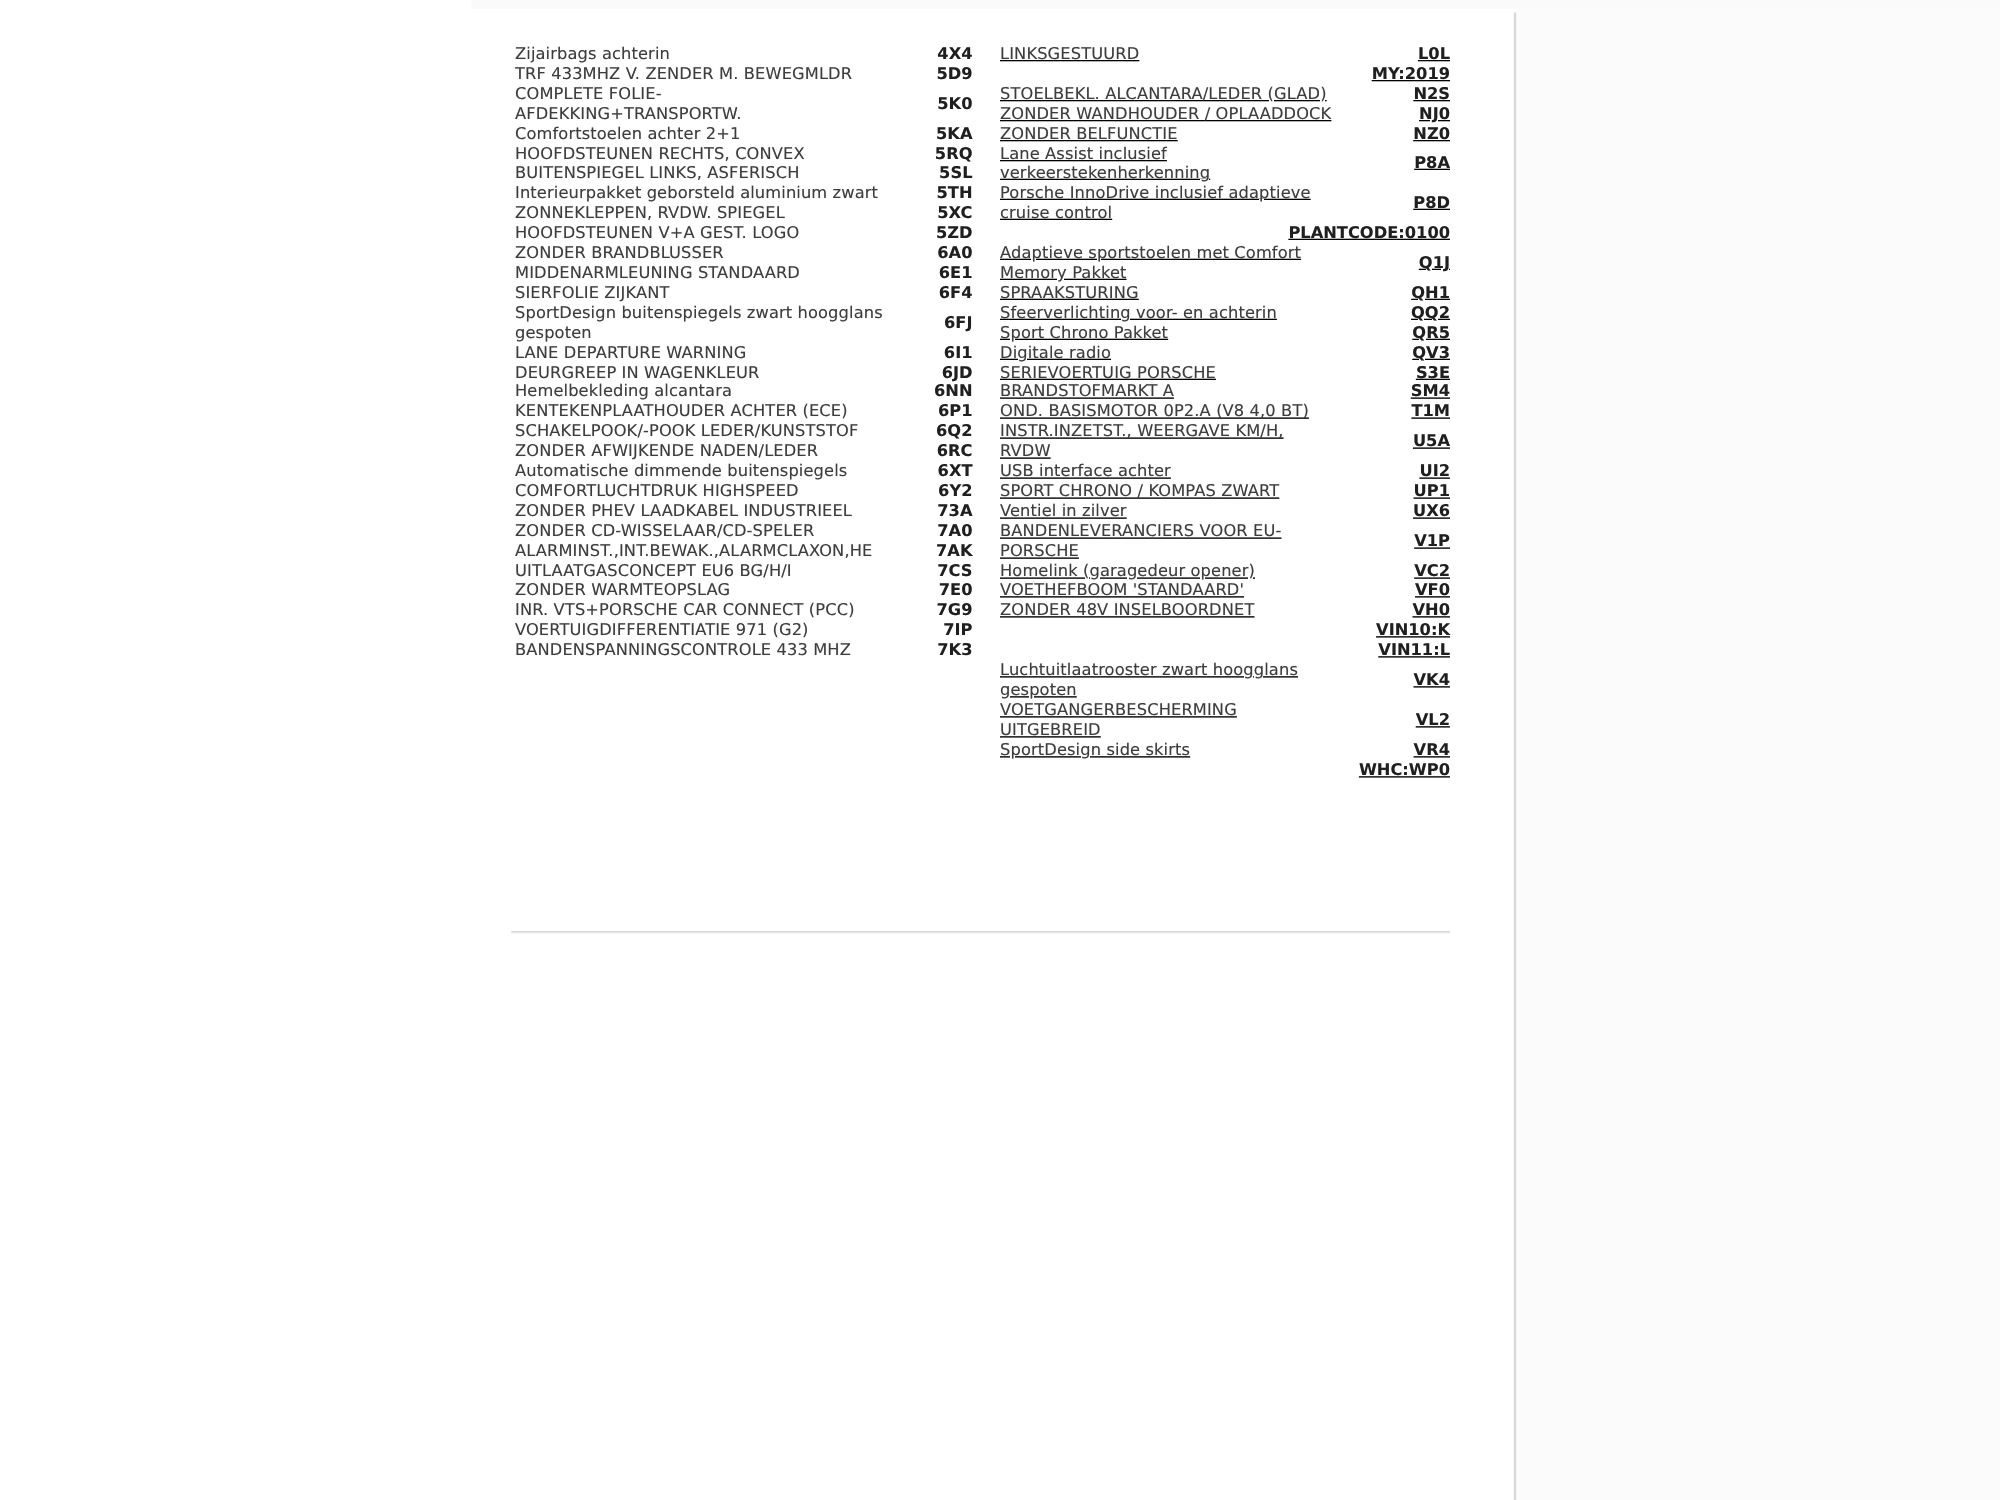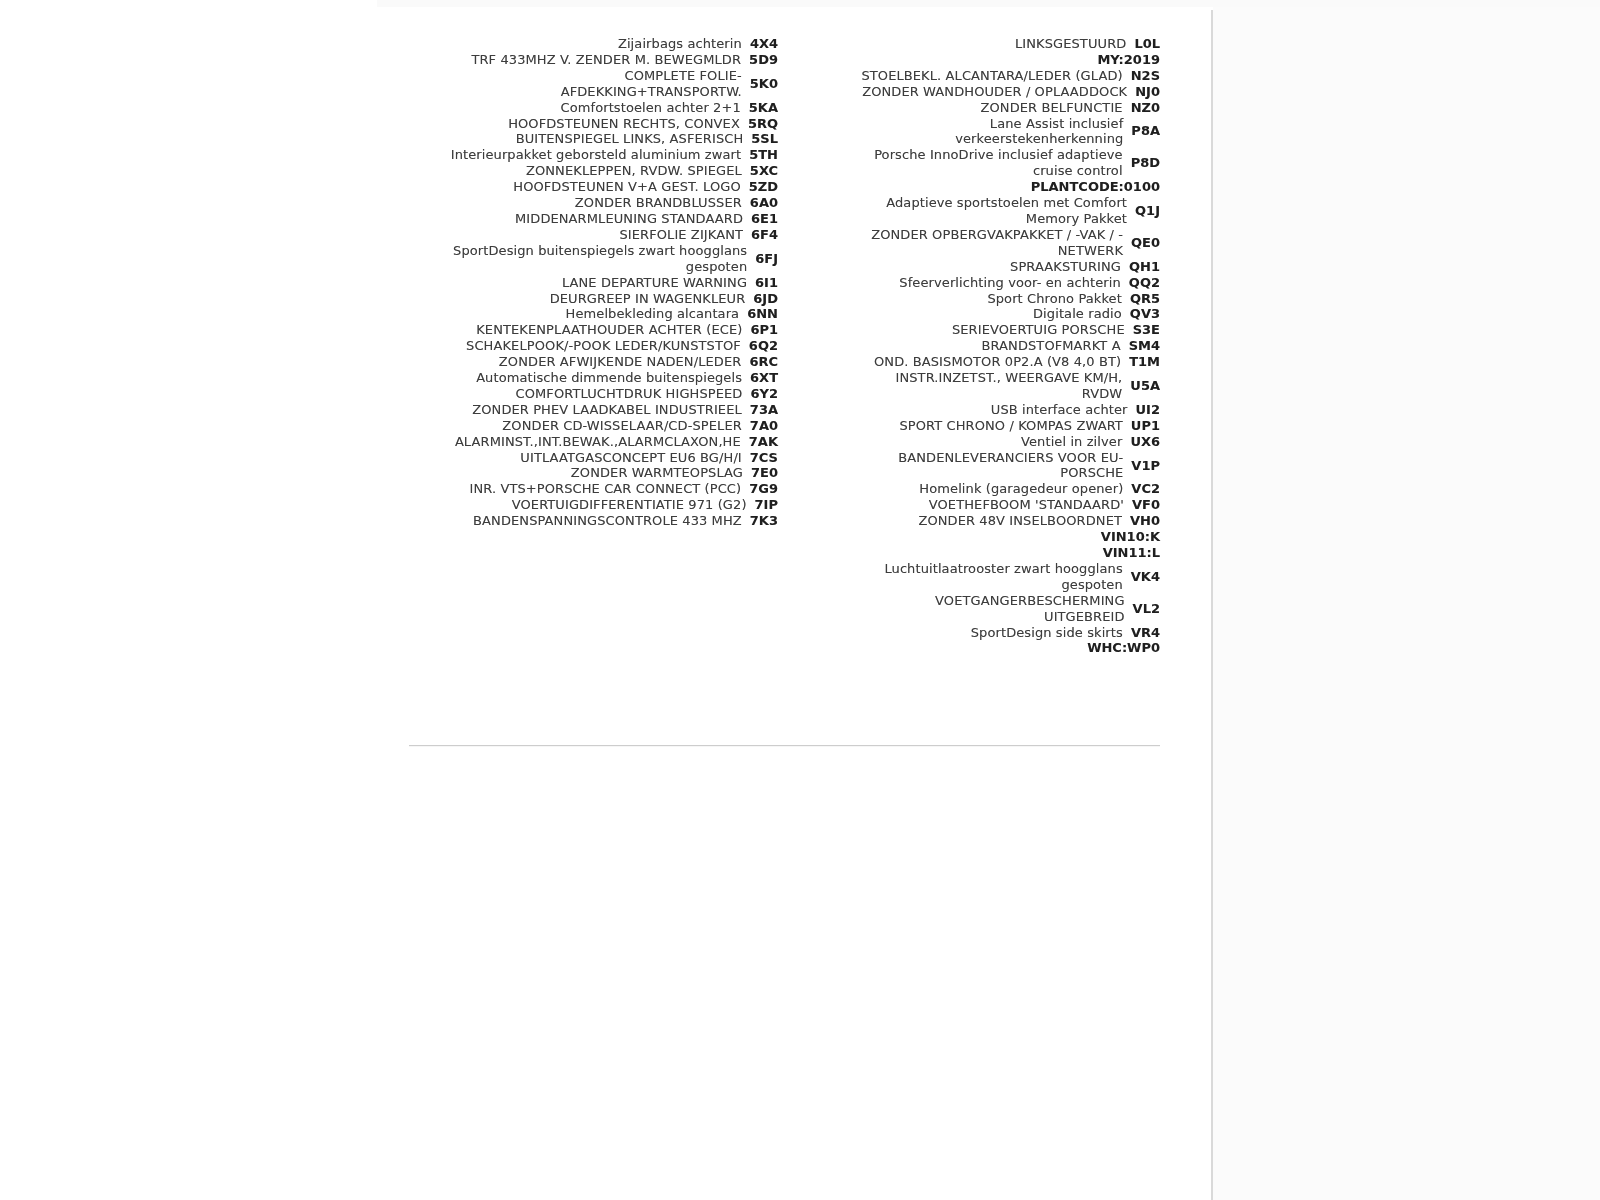--- a/index.html
+++ b/index.html
@@ -21,23 +21,23 @@
   }
   .scan-line-v {
     position: absolute; left: 1211px; top: 10px; width: 2px; height: 1190px;
     background: var(--scan-edge-line, #d9d9d9);
   }
   .divider-h {
     position: absolute; left: 409px; top: 745px; width: 751px; height: 1px;
     background: var(--divider-line, #cdcdcd);
     box-shadow: 0 1px 0 rgba(0,0,0,0.035);
   }
-  .col { position: absolute; top: 36px; text-align: right; }
+  .col { position: absolute; top: 36px; }
   .col-left  { left: 412px; width: 366px; }
-  .col-right { left: 800px; width: 360px; }
+  .col-right { left: 800px; width: 360px; text-decoration: underline; }
   .entry { display: flex; align-items: center; }
   .desc { flex: 1 1 auto; min-width: 0; }
   .line {
     font-size: 13px;
     line-height: 15.9px;
     min-height: 15.9px;
     white-space: nowrap;
     color: var(--description-text, #3d3d3d);
     text-shadow: 0 0 0.6px rgba(40,40,40,0.35);
     letter-spacing: 0.1px;
@@ -292,27 +292,20 @@
       </div>
       <div class="entry">
         <div class="desc">
           <div class="line">Adaptieve sportstoelen met Comfort</div>
           <div class="line">Memory Pakket</div>
         </div>
         <div class="code">Q1J</div>
       </div>
       <div class="entry">
         <div class="desc">
-          <div class="line">ZONDER OPBERGVAKPAKKET / -VAK / -</div>
-          <div class="line">NETWERK</div>
-        </div>
-        <div class="code">QE0</div>
-      </div>
-      <div class="entry">
-        <div class="desc">
           <div class="line">SPRAAKSTURING</div>
         </div>
         <div class="code">QH1</div>
       </div>
       <div class="entry">
         <div class="desc">
           <div class="line">Sfeerverlichting voor- en achterin</div>
         </div>
         <div class="code">QQ2</div>
       </div>

